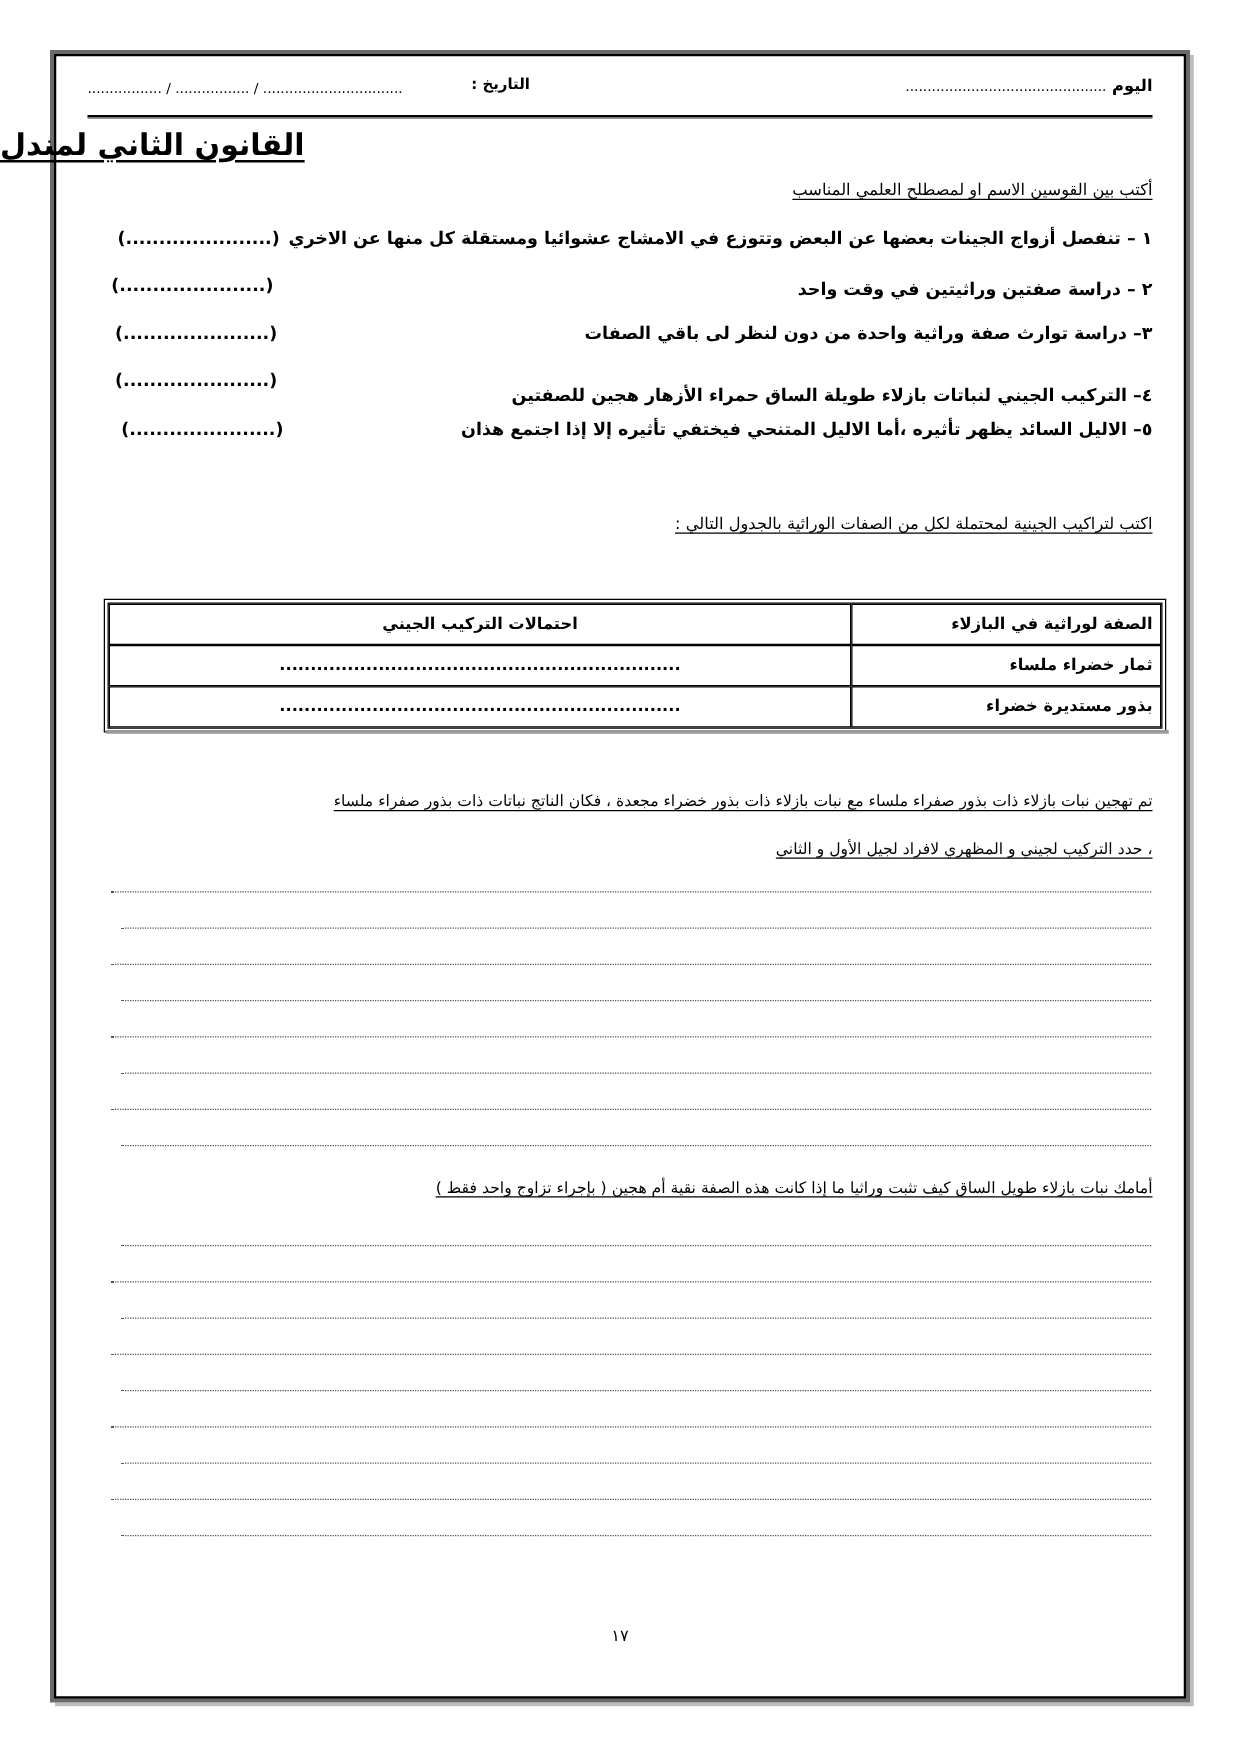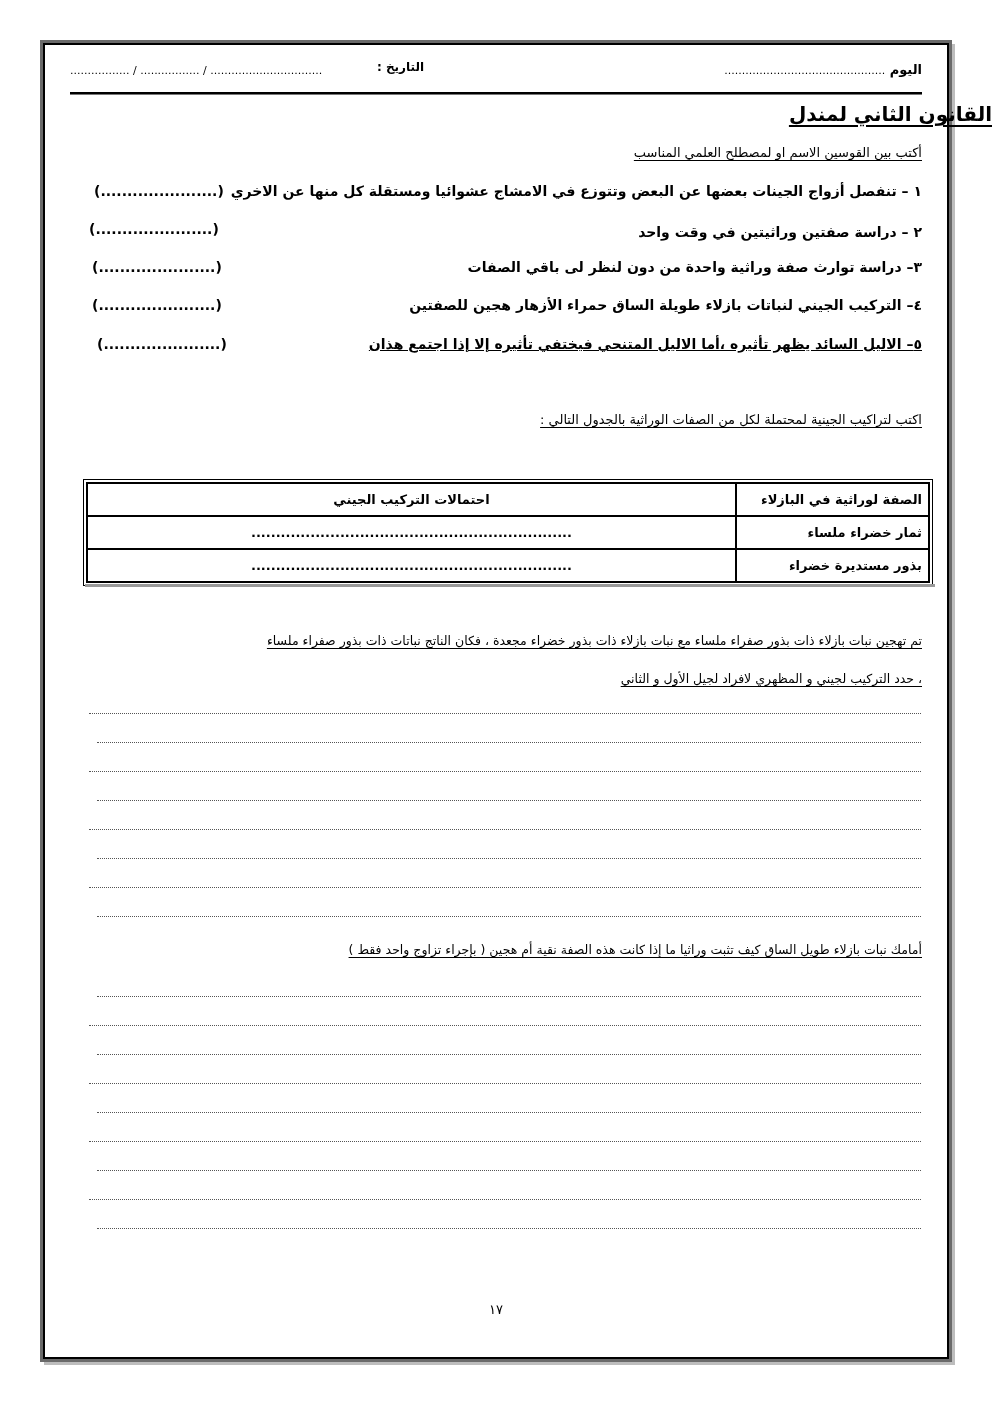--- a/index.html
+++ b/index.html
@@ -16,32 +16,32 @@
     .abs { position: absolute; white-space: nowrap; }
 
     .day { right: 70px; top: 62px; font-size: 13px; font-weight: bold; }
     .day .dots { font-weight: normal; font-size: 11px; }
     .date-label { right: 568px; top: 60px; font-size: 12px; font-weight: bold; }
     .date-dots { left: 70px; top: 64px; font-size: 11px; direction: ltr; }
 
     .header-rule { position: absolute; left: 70px; top: 92px; width: 852px; height: 3px;
                    border-top: 2px solid #000; border-bottom: 1px solid #777; box-sizing: border-box; }
 
-    .title { left: 0; right: 0; top: 102px; text-align: right; font-size: 20px; font-weight: bold;
+    .title { left: 0; right: 0; top: 102px; text-align: left; font-size: 24px; font-weight: bold;
              text-decoration: underline; text-underline-offset: 4px; }
 
     .instr { right: 70px; font-size: 13px; font-weight: normal; text-decoration: underline; text-underline-offset: 3px; }
     .q { right: 70px; font-size: 14px; font-weight: bold; }
     .blank { font-size: 14px; font-weight: bold; direction: ltr; }
 
     table.genes { position: absolute; left: 83px; top: 479px; width: 850px; border-collapse: separate;
                   border-spacing: 0; border: 4px double #000; border-right-color:#000; }
     table.genes td { border: 1px solid #000; height: 33px; font-size: 13px; font-weight: bold;
                      padding: 0 6px; box-sizing: border-box; }
-    table.genes td.col-trait { width: 193px; text-align: right; }
+    table.genes td.col-trait { width: 248px; text-align: right; }
     table.genes td.col-geno { text-align: center; }
     .table-shadow { position:absolute; left: 85px; top: 584px; width: 850px; height: 3px; background:#9a9a9a; }
 
     .dotline { position: absolute; height: 0; border-top: 1px dotted #555; right: 71px; }
     .dotline.a { left: 89px; }
     .dotline.b { left: 97px; }
 
     .page-num { left: 0; right: 0; top: 1302px; text-align: center; font-size: 13px; }
   </style>
 </head>
@@ -72,26 +72,26 @@
 <div class="abs rtl q" style="top:224px;">
   <span>٢ – دراسة صفتين وراثيتين في وقت واحد</span>
 </div>
 <div class="abs blank" style="left:89px; top:221px;">(......................)</div>
 
 <div class="abs rtl q" style="top:259px;">
   <span>٣– دراسة توارث صفة وراثية واحدة من دون لنظر لى باقي الصفات</span>
 </div>
 <div class="abs blank" style="left:92px; top:259px;">(......................)</div>
 
-<div class="abs rtl q" style="top:297px;margin-left:35px;">
+<div class="abs rtl q" style="top:309px;margin-left:35px;">
   <span>٤– التركيب الجيني لنباتات بازلاء طويلة الساق حمراء الأزهار هجين للصفتين</span>
 </div>
 <div class="abs blank" style="left:92px; top:297px;">(......................)</div>
 
-<div class="abs rtl q" style="top:336px;text-decoration:underline;">
+<div class="abs rtl q" style="top:336px;">
   <span>٥– الاليل السائد يظهر تأثيره ،أما الاليل المتنحي فيختفي تأثيره  إلا إذا اجتمع هذان</span>
 </div>
 <div class="abs blank" style="left:97px; top:336px;">(......................)</div>
 
 <div class="abs rtl instr" style="top:412px;margin-left:32px;">اكتب لتراكيب الجينية لمحتملة لكل من الصفات الوراثية بالجدول التالي :</div>
 
 <table class="genes rtl">
   <tbody>
       <tr>
     <td class="col-trait">الصفة لوراثية  في  البازلاء</td>

